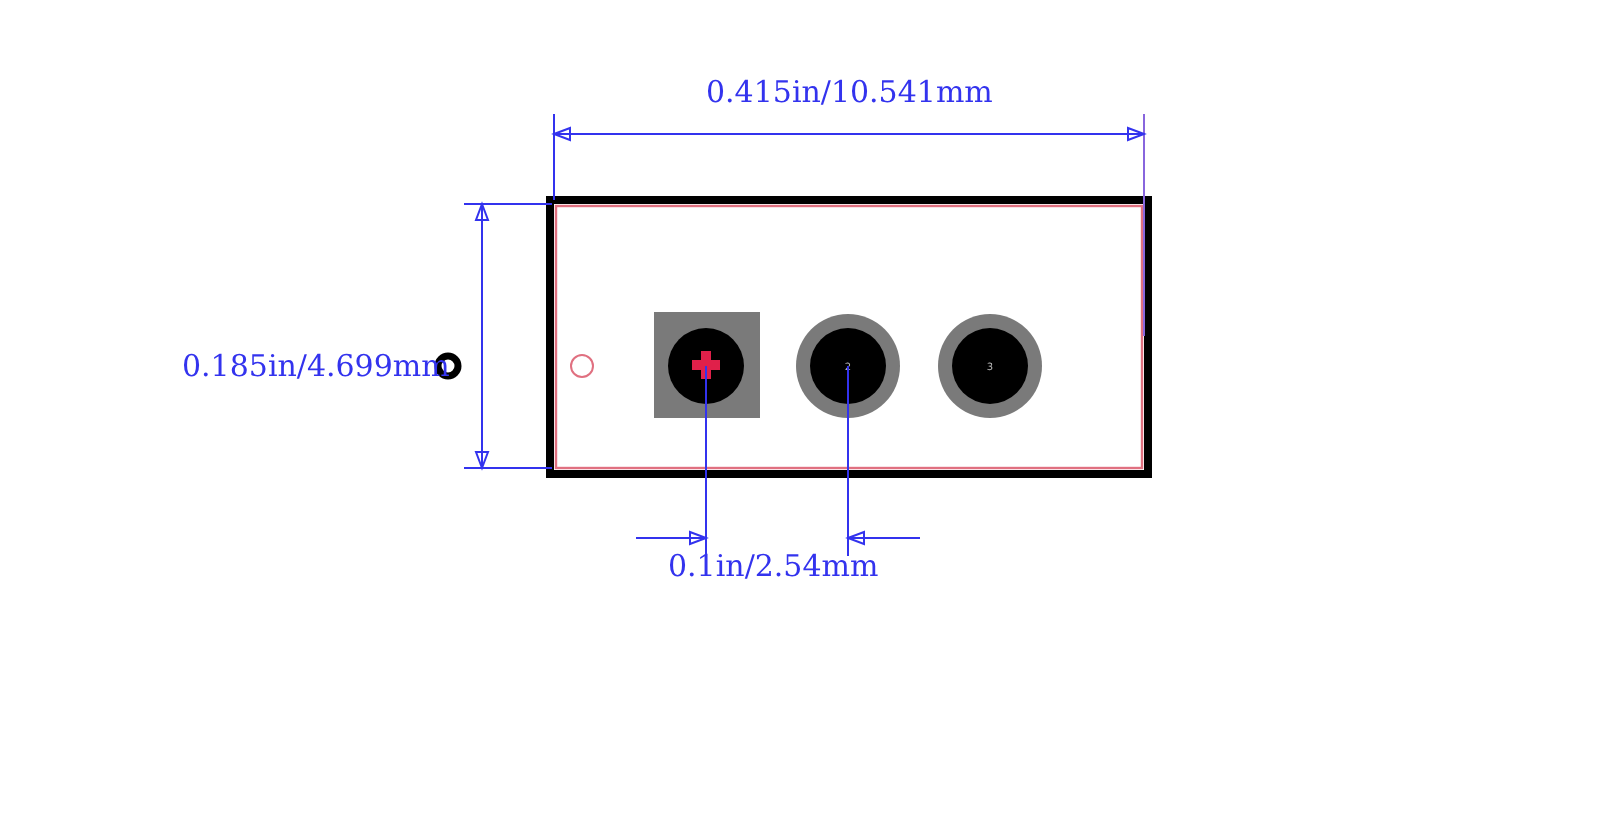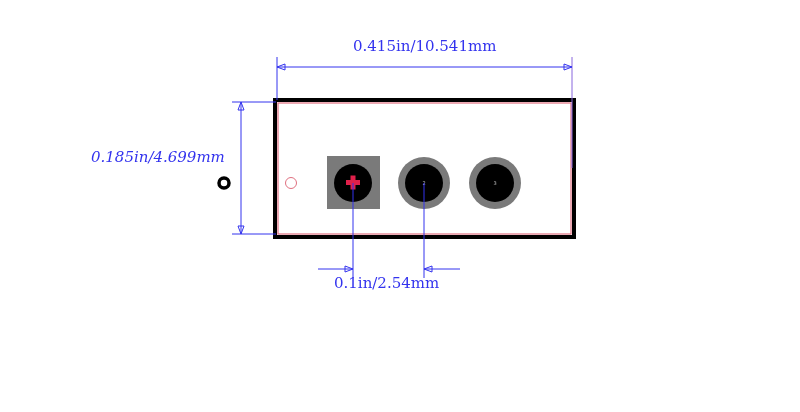--- a/index.html
+++ b/index.html
@@ -53,14 +53,14 @@
     <line x1="353" y1="183" x2="353" y2="278"></line>
     <line x1="424" y1="183" x2="424" y2="278"></line>
     <line x1="318" y1="269" x2="353" y2="269"></line>
     <line x1="424" y1="269" x2="460" y2="269"></line>
     <polygon points="353,269 345,266 345,272"></polygon>
     <polygon points="424,269 432,266 432,272"></polygon>
   </g>
 </svg>
 
 <div class="dim-text" style="left:353px; top:37px;">0.415in/10.541mm</div>
-<div class="dim-text" style="left:91px; top:148px;font-style:italic;">0.185in/4.699mm</div>
+<div class="dim-text" style="left:91px; top:174px;">0.185in/4.699mm</div>
 <div class="dim-text" style="left:334px; top:274px;">0.1in/2.54mm</div>
 
 </body></html>

